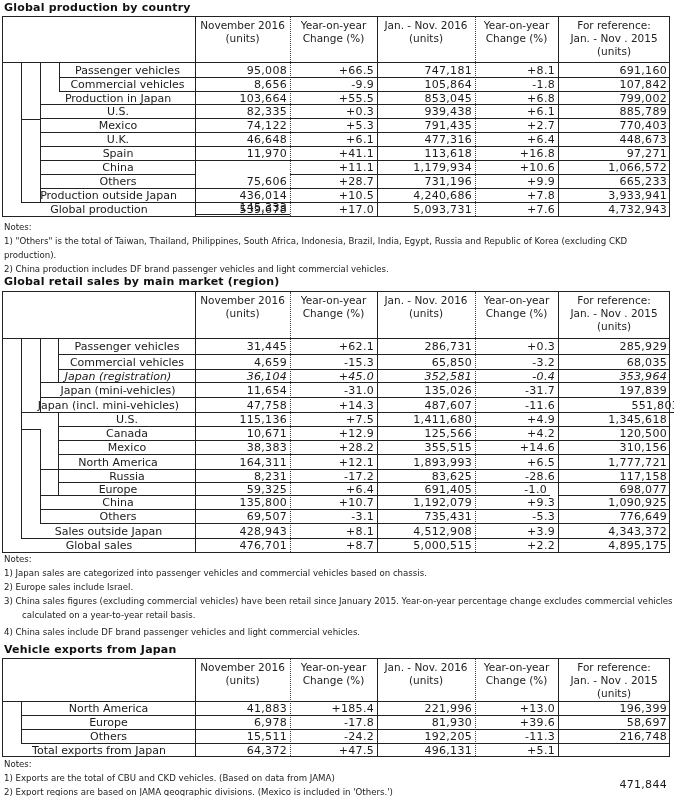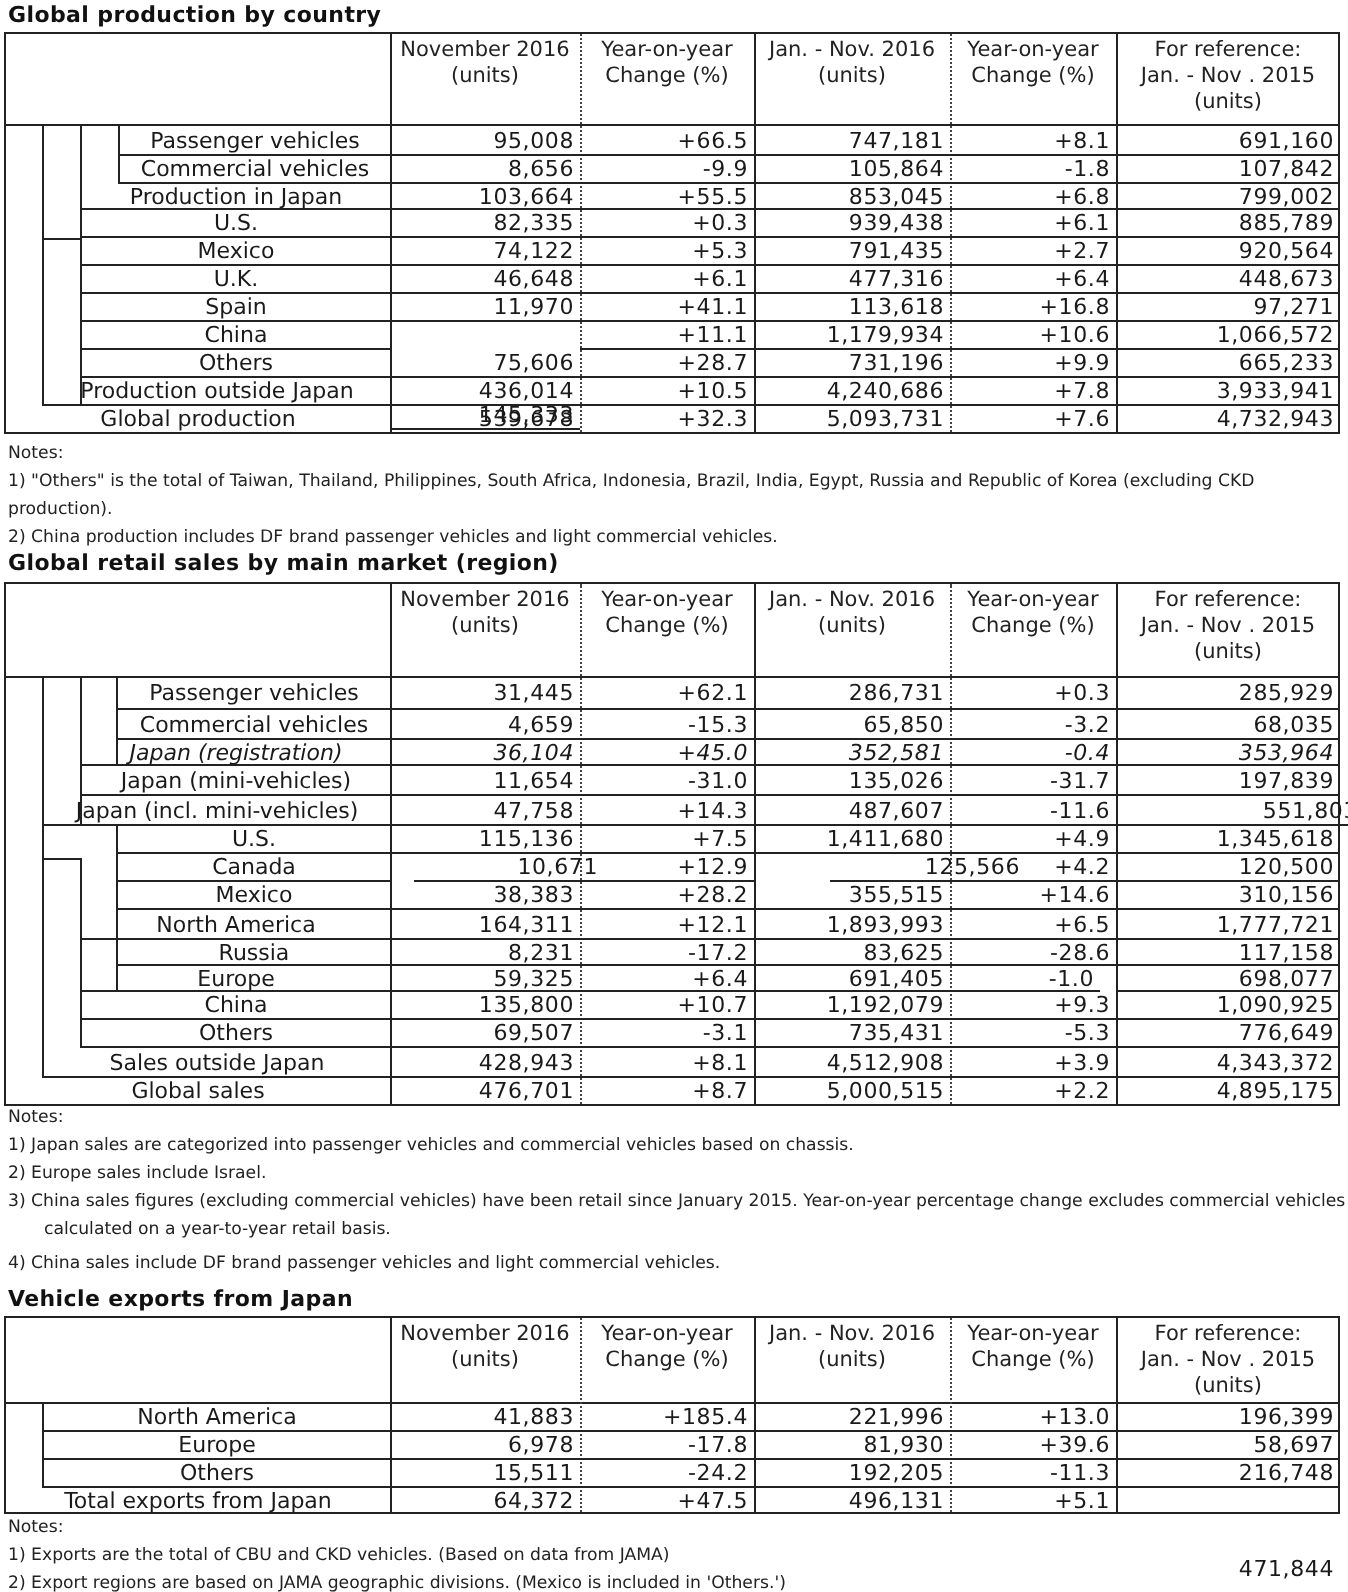--- a/index.html
+++ b/index.html
@@ -102,21 +102,21 @@
         <div class="num" style="left: 374px; width: 98px; height: 14px; line-height: 14px;">939,438</div>
         <div class="num" style="left: 472px; width: 83px; height: 14px; line-height: 14px;">+6.1</div>
         <div class="num" style="left: 555px; width: 112px; height: 14px; line-height: 14px;">885,789</div>
       </div>
       <div class="row" style="top: 102px; height: 14px;">
         <div class="lbl" style="left: 37px; width: 155px; height: 14px; line-height: 14px;">Mexico</div>
         <div class="num" style="left: 192px; width: 95px; height: 14px; line-height: 14px;">74,122</div>
         <div class="num" style="left: 287px; width: 87px; height: 14px; line-height: 14px;">+5.3</div>
         <div class="num" style="left: 374px; width: 98px; height: 14px; line-height: 14px;">791,435</div>
         <div class="num" style="left: 472px; width: 83px; height: 14px; line-height: 14px;">+2.7</div>
-        <div class="num" style="left: 555px; width: 112px; height: 14px; line-height: 14px;">920,564</div>
+        <div class="num" style="left: 555px; width: 112px; height: 14px; line-height: 14px;">770,403</div>
       </div>
       <div class="row" style="top: 116px; height: 14px;">
         <div class="lbl" style="left: 37px; width: 155px; height: 14px; line-height: 14px;">U.K.</div>
         <div class="num" style="left: 192px; width: 95px; height: 14px; line-height: 14px;">46,648</div>
         <div class="num" style="left: 287px; width: 87px; height: 14px; line-height: 14px;">+6.1</div>
         <div class="num" style="left: 374px; width: 98px; height: 14px; line-height: 14px;">477,316</div>
         <div class="num" style="left: 472px; width: 83px; height: 14px; line-height: 14px;">+6.4</div>
         <div class="num" style="left: 555px; width: 112px; height: 14px; line-height: 14px;">448,673</div>
       </div>
       <div class="row" style="top: 130px; height: 14px;">
@@ -147,21 +147,21 @@
         <div class="lbl" style="left: 18px; width: 174px; height: 14px; line-height: 14px;">Production outside Japan</div>
         <div class="num" style="left: 192px; width: 95px; height: 14px; line-height: 14px;">436,014</div>
         <div class="num" style="left: 287px; width: 87px; height: 14px; line-height: 14px;">+10.5</div>
         <div class="num" style="left: 374px; width: 98px; height: 14px; line-height: 14px;">4,240,686</div>
         <div class="num" style="left: 472px; width: 83px; height: 14px; line-height: 14px;">+7.8</div>
         <div class="num" style="left: 555px; width: 112px; height: 14px; line-height: 14px;">3,933,941</div>
       </div>
       <div class="row" style="top: 186px; height: 14px;">
         <div class="lbl noline" style="left: 0px; width: 192px; height: 14px; line-height: 14px; border-left: none;">Global production</div>
         <div class="num noline" style="left: 192px; width: 95px; height: 14px; line-height: 14px;">539,678</div>
-        <div class="num noline" style="left: 287px; width: 87px; height: 14px; line-height: 14px;">+32.3</div>
+        <div class="num noline" style="left: 287px; width: 87px; height: 14px; line-height: 14px;">+17.0</div>
         <div class="num noline" style="left: 374px; width: 98px; height: 14px; line-height: 14px;">5,093,731</div>
         <div class="num noline" style="left: 472px; width: 83px; height: 14px; line-height: 14px;">+7.6</div>
         <div class="num noline" style="left: 555px; width: 112px; height: 14px; line-height: 14px;">4,732,943</div>
       </div>
     </div>
 </div>
 
 <div class="notes" style="top:220px;">
   <div>Notes:</div>
   <div>1) "Others" is the total of Taiwan, Thailand, Philippines, South Africa, Indonesia, Brazil, India, Egypt, Russia and Republic of Korea (excluding CKD production).</div>
@@ -242,23 +242,23 @@
       <div class="row" style="top: 121px; height: 14px;">
         <div class="lbl" style="left: 55px; width: 137px; height: 14px; line-height: 14px;">U.S.</div>
         <div class="num" style="left: 192px; width: 95px; height: 14px; line-height: 14px;">115,136</div>
         <div class="num" style="left: 287px; width: 87px; height: 14px; line-height: 14px;">+7.5</div>
         <div class="num" style="left: 374px; width: 98px; height: 14px; line-height: 14px;">1,411,680</div>
         <div class="num" style="left: 472px; width: 83px; height: 14px; line-height: 14px;">+4.9</div>
         <div class="num" style="left: 555px; width: 112px; height: 14px; line-height: 14px;">1,345,618</div>
       </div>
       <div class="row" style="top: 135px; height: 14px;">
         <div class="lbl" style="left: 55px; width: 137px; height: 14px; line-height: 14px;">Canada</div>
-        <div class="num" style="left: 204px; width: 95px; height: 14px; line-height: 14px;">10,671</div>
+        <div class="num" style="left: 192px; width: 95px; height: 14px; line-height: 14px;">10,671</div>
         <div class="num" style="left: 287px; width: 87px; height: 14px; line-height: 14px;">+12.9</div>
-        <div class="num" style="left: 374px; width: 98px; height: 14px; line-height: 14px; margin-left: 38px;">125,566</div>
+        <div class="num" style="left: 374px; width: 98px; height: 14px; line-height: 14px;">125,566</div>
         <div class="num" style="left: 472px; width: 83px; height: 14px; line-height: 14px;">+4.2</div>
         <div class="num" style="left: 555px; width: 112px; height: 14px; line-height: 14px;">120,500</div>
       </div>
       <div class="row" style="top: 149px; height: 14px;">
         <div class="lbl" style="left: 55px; width: 137px; height: 14px; line-height: 14px;">Mexico</div>
         <div class="num" style="left: 192px; width: 95px; height: 14px; line-height: 14px;">38,383</div>
         <div class="num" style="left: 287px; width: 87px; height: 14px; line-height: 14px;">+28.2</div>
         <div class="num" style="left: 374px; width: 98px; height: 14px; line-height: 14px;">355,515</div>
         <div class="num" style="left: 472px; width: 83px; height: 14px; line-height: 14px;">+14.6</div>
         <div class="num" style="left: 555px; width: 112px; height: 14px; line-height: 14px;">310,156</div>

